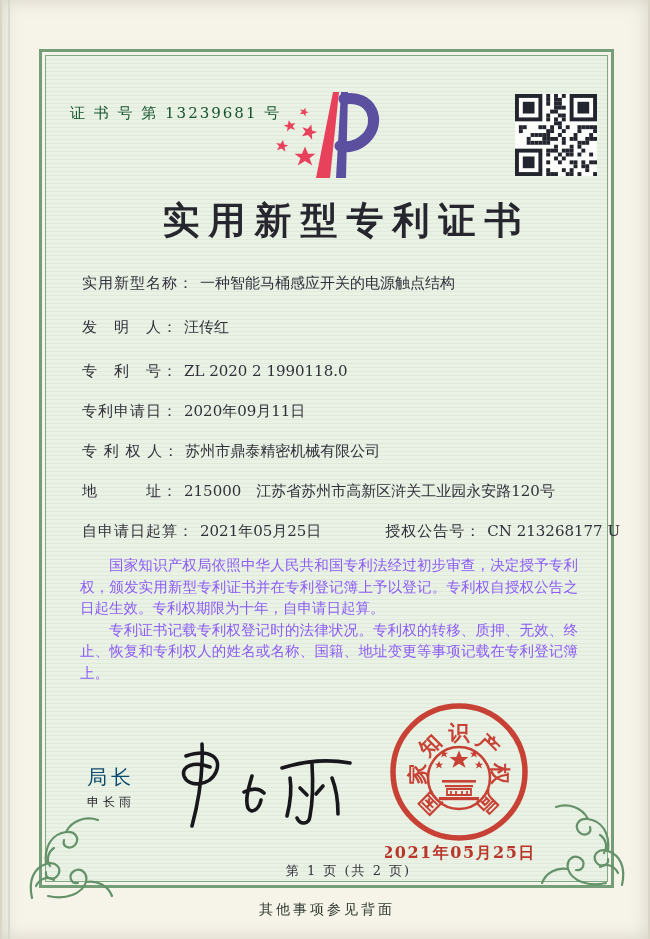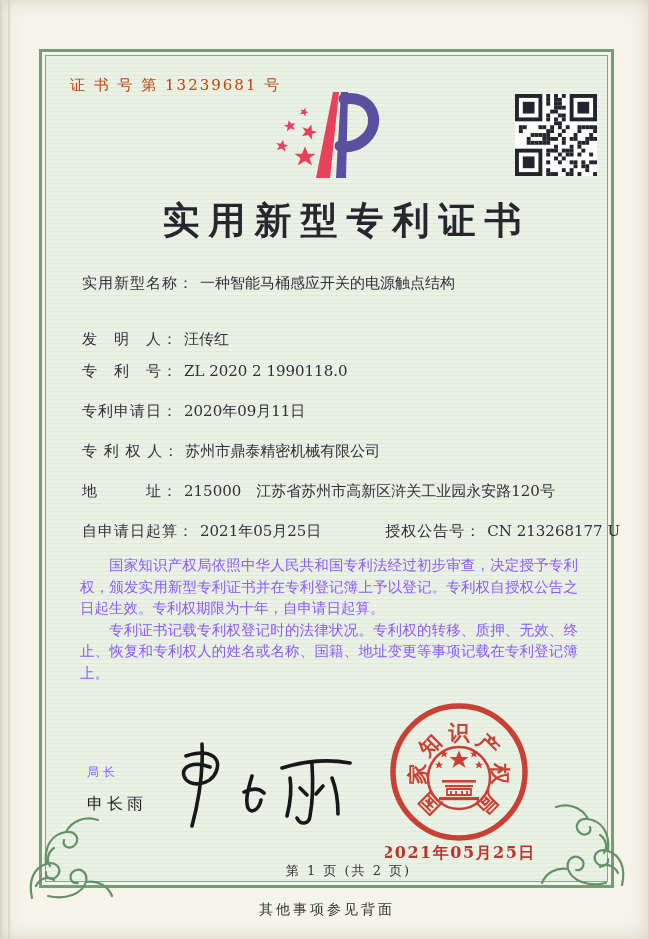--- a/index.html
+++ b/index.html
@@ -5,34 +5,34 @@
   html,body{margin:0;padding:0;width:650px;height:939px;overflow:hidden;
     background:#d9d5c7;font-family:"DejaVu Serif","Liberation Serif",serif;}
   .paper{position:absolute;left:2px;top:0;width:646px;height:939px;
     background:#f6f3e9;box-shadow:inset 0 0 18px rgba(120,115,90,.25);}
   .scan-edge{position:absolute;left:6px;top:0;width:2px;height:939px;background:#c9d8c4;opacity:.7;}
   .frame{position:absolute;left:37px;top:49px;width:575px;height:839px;
     border:3px solid #739e78;box-sizing:border-box;}
   .frame-inner{position:absolute;left:3px;top:3px;right:3px;bottom:3px;
     border:1px solid #7fa983;
     background:repeating-linear-gradient(180deg,#eaf1e5 0px,#eaf1e5 3px,#e0eadb 3px,#e0eadb 4px);}
-  .cert-number{position:absolute;left:68px;top:76px;font-size:15px;letter-spacing:2px;color:#c2410c;}
+  .cert-number{position:absolute;left:68px;top:104px;font-size:15px;letter-spacing:2px;color:#14532d;}
   .logo{position:absolute;left:258px;top:86px;width:128px;height:98px;}
   .qr{position:absolute;left:513px;top:94px;width:82px;height:82px;background:#fdfdfb;}
   .title{position:absolute;left:37px;top:196px;width:615px;text-align:center;
     font-size:37px;font-weight:600;letter-spacing:9px;color:#26262e;}
   .field{position:absolute;left:80px;font-size:15px;color:#30303a;white-space:nowrap;}
   .field .lab{letter-spacing:1px;}
   .field .val{margin-left:6px;}
   .field .lab2{margin-left:64px;letter-spacing:1px;margin-top:24px;}
   .paras{position:absolute;left:78px;top:555px;width:498px;font-size:14.5px;
     line-height:21.5px;color:#8b5cf6;text-align:justify;}
   .paras p{margin:0;text-indent:2em;}
-  .sig-title{position:absolute;left:85px;top:764px;font-size:12px;letter-spacing:4px;color:#8b5cf6;}
-  .sig-name{position:absolute;left:85px;top:794px;font-size:16px;letter-spacing:4px;color:#1e1e24;}
+  .sig-title{position:absolute;left:85px;top:764px;font-size:20px;letter-spacing:4px;color:#0c4a6e;}
+  .sig-name{position:absolute;left:85px;top:794px;font-size:12px;letter-spacing:4px;color:#1e1e24;}
   .sig-script{position:absolute;left:158px;top:736px;width:210px;height:100px;}
   .seal{position:absolute;left:383px;top:698px;width:150px;height:168px;
     mix-blend-mode:multiply;opacity:.92;}
   .ornament{position:absolute;width:95px;height:95px;}
   .orn-bl{left:22px;top:808px;}
   .orn-br{left:533px;top:795px;transform:scaleX(-1);}
   .page-info{position:absolute;left:37px;top:862px;width:619px;text-align:center;
     font-size:13px;letter-spacing:2px;color:#33333b;}
   .back-note{position:absolute;left:0;top:901px;width:650px;text-align:center;
     font-size:14px;letter-spacing:3px;color:#2f3a30;}
@@ -183,21 +183,21 @@
       <rect x="0" y="56" width="28" height="28" fill="#23252e"></rect>
       <rect x="4" y="60" width="20" height="20" fill="#fdfdfb"></rect>
       <rect x="8" y="64" width="12" height="12" fill="#23252e"></rect>
     </svg>
 
   <div class="title">实用新型专利证书</div>
 
   <div class="field" style="top:274px">
     <span class="lab">实用新型名称：</span><span class="val">一种智能马桶感应开关的电源触点结构</span>
   </div>
-  <div class="field" style="top:330px">
+  <div class="field" style="top:318px">
     <span class="lab">发　明　人：</span><span class="val">汪传红</span>
   </div>
   <div class="field" style="top:362px">
     <span class="lab">专　利　号：</span><span class="val">ZL 2020 2 1990118.0</span>
   </div>
   <div class="field" style="top:402px">
     <span class="lab">专利申请日：</span><span class="val">2020年09月11日</span>
   </div>
   <div class="field" style="top:442px">
     <span class="lab">专 利 权 人：</span><span class="val">苏州市鼎泰精密机械有限公司</span>

